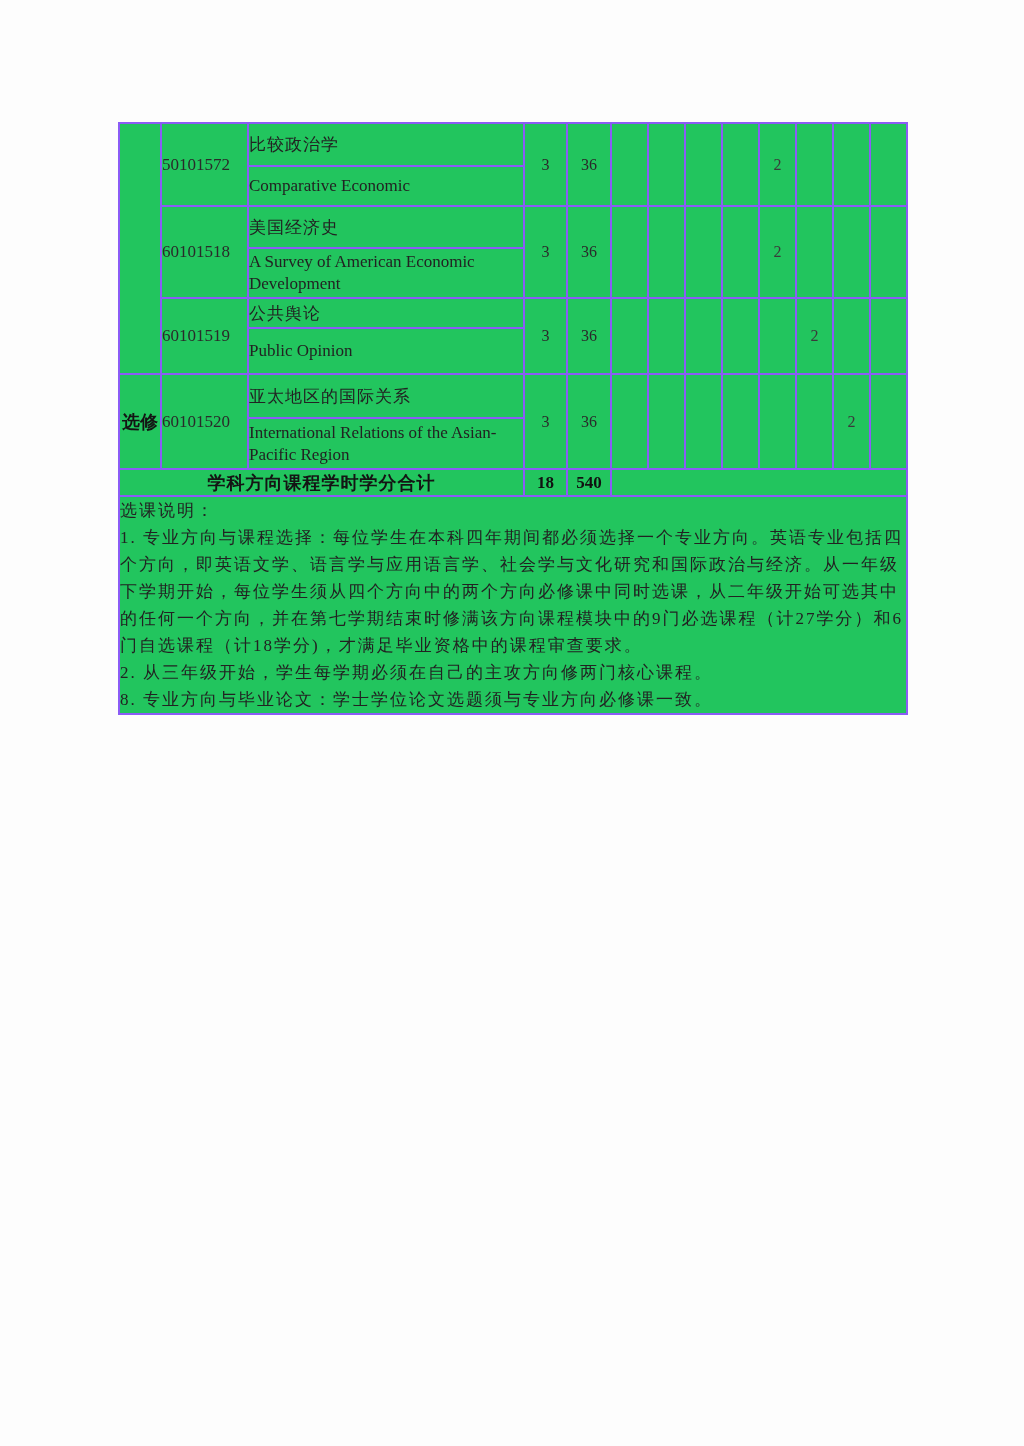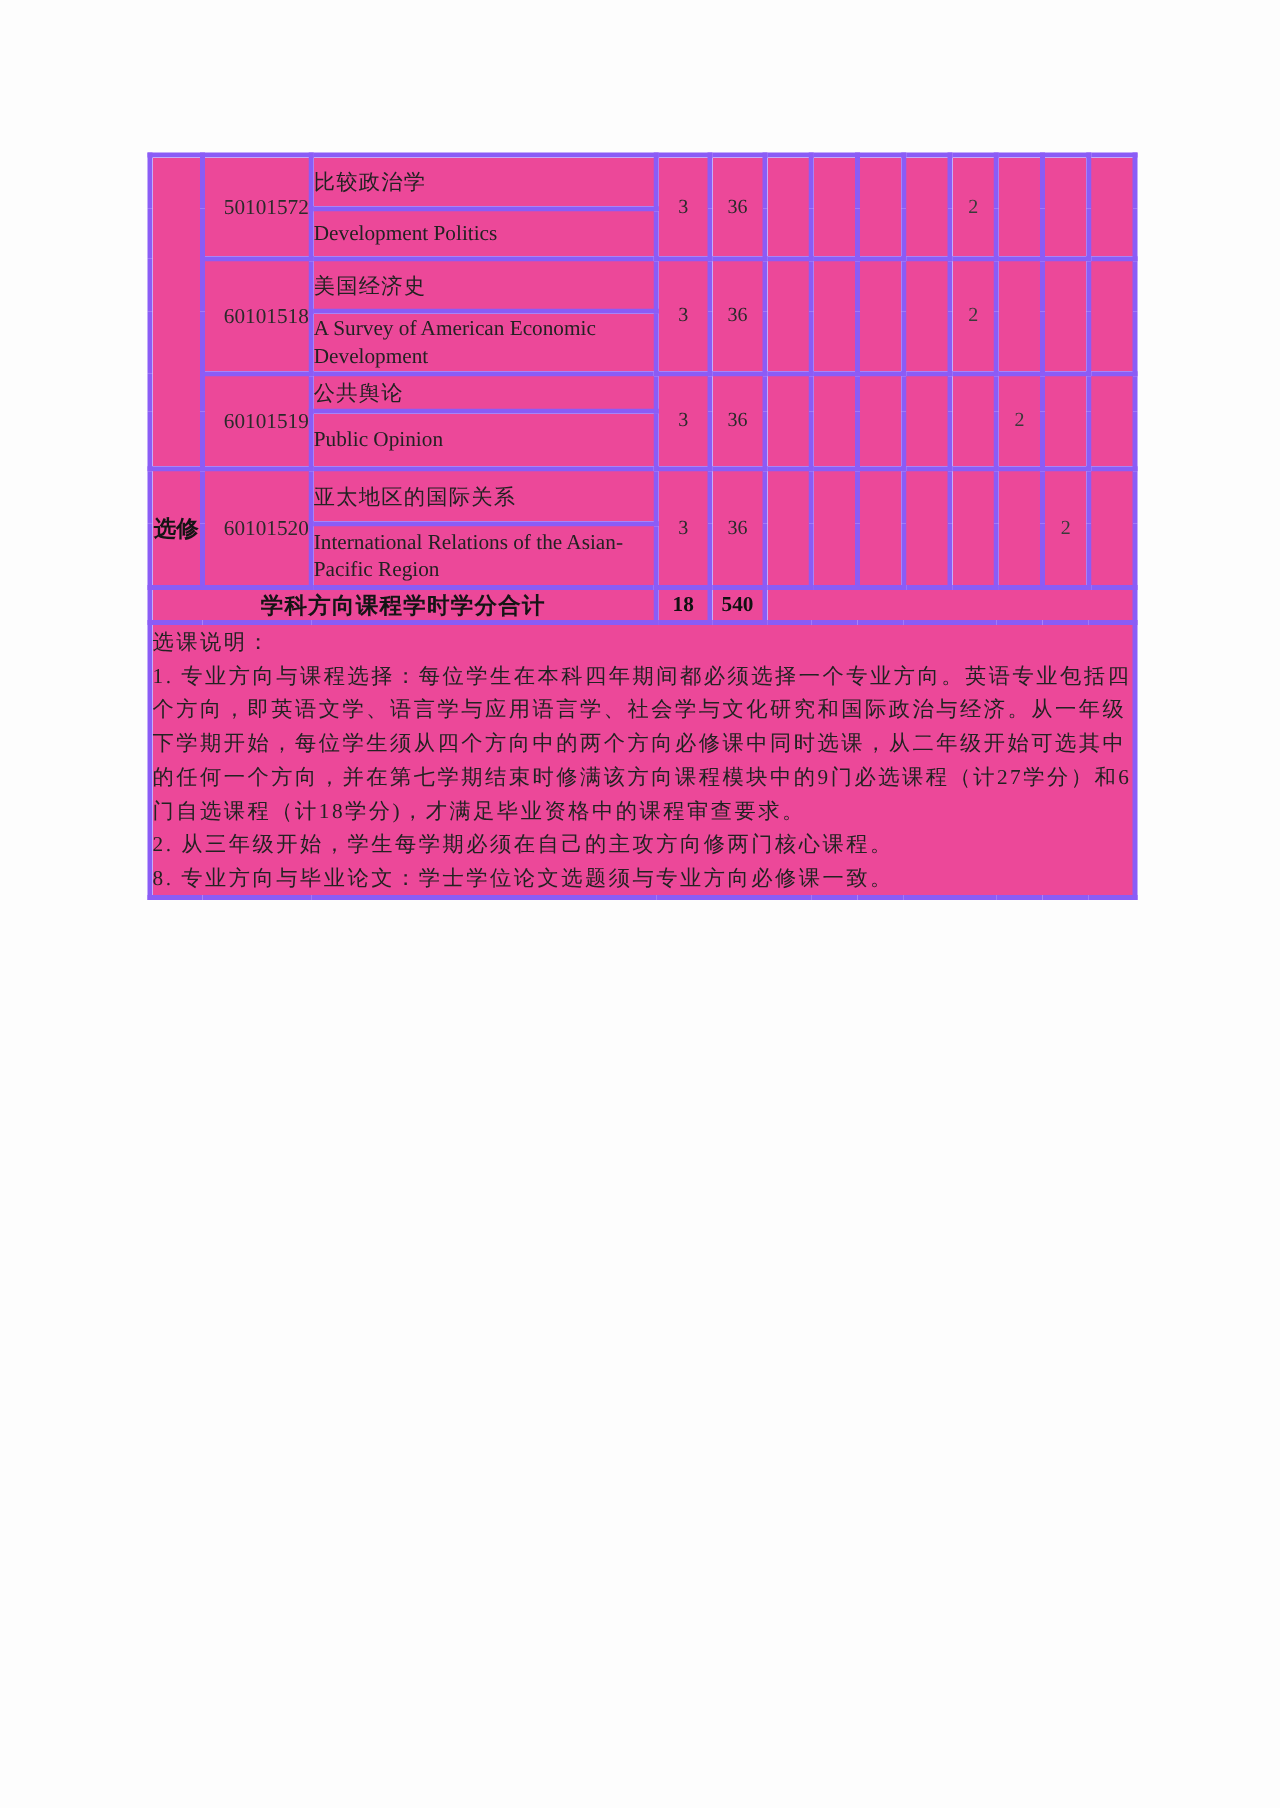--- a/index.html
+++ b/index.html
@@ -9,29 +9,29 @@
     color:#1e1e1e;
   }
   .page{
     position:relative;width:1024px;height:1446px;background:#fdfdfd;overflow:hidden;
   }
   table.curriculum{
     position:absolute;left:118px;top:122px;width:788px;
     border-collapse:collapse;table-layout:fixed;
   }
   table.curriculum td{
-    border:4px solid #8b5cf6;
+    border:2px solid #8b5cf6;
     padding:0;
     overflow:hidden;
-    background:#ec4899;
+    background:#22c55e;
   }
   
   td.cat-open{border-top:none;}
   td.code{
-    text-align:right;vertical-align:middle;
+    text-align:left;vertical-align:middle;
     font-size:17px;color:#2a2a2a;
   }
   td.zh{
     vertical-align:middle;padding-left:7px;
     font-size:17px;letter-spacing:1px;color:#222;
   }
   td.en{
     vertical-align:middle;padding-left:7px;padding-right:4px;
     font-size:17px;line-height:22px;color:#222;
   }
@@ -98,21 +98,21 @@
       <td class="sem" rowspan="2"></td>
       <td class="sem" rowspan="2"></td>
       <td class="sem" rowspan="2"></td>
       <td class="sem" rowspan="2"></td>
       <td class="sem" rowspan="2">2</td>
       <td class="sem" rowspan="2"></td>
       <td class="sem" rowspan="2"></td>
       <td class="sem" rowspan="2"></td>
     </tr>
     <tr style="height:40px">
-      <td class="en">Development Politics</td>
+      <td class="en">Comparative Economic</td>
     </tr>
 
     <tr style="height:42px">
       <td class="code" rowspan="2">60101518</td>
       <td class="zh">美国经济史</td>
       <td class="num" rowspan="2">3</td>
       <td class="num" rowspan="2">36</td>
       <td class="sem" rowspan="2"></td>
       <td class="sem" rowspan="2"></td>
       <td class="sem" rowspan="2"></td>

